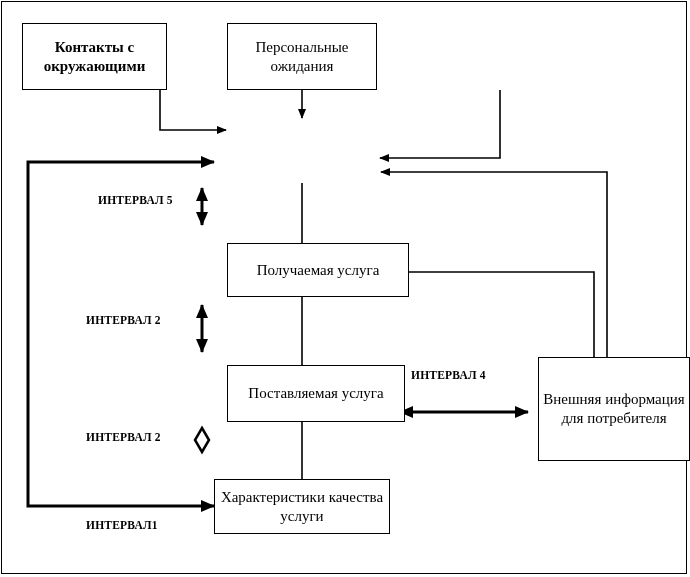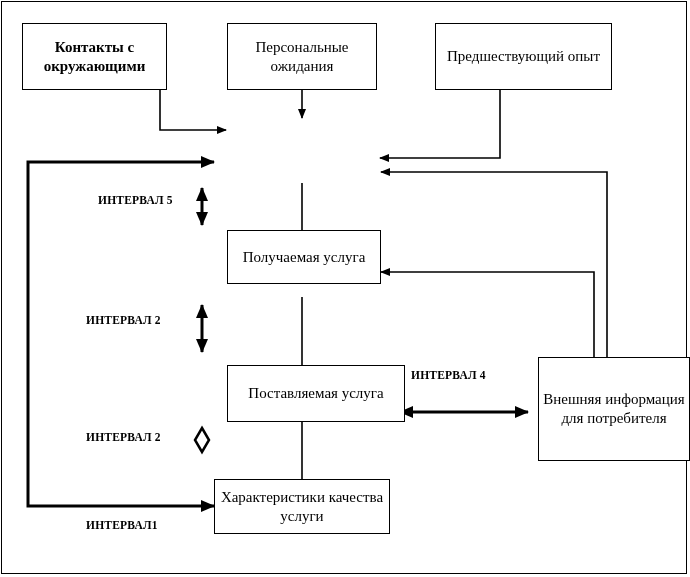--- a/index.html
+++ b/index.html
@@ -109,26 +109,23 @@
   </svg>
 
   <div class="node" style="left:22px; top:23px; width:145px; height:67px;font-weight:bold;">
     <span>Контакты с окружающими</span>
   </div>
 
   <div class="node" style="left:227px; top:23px; width:150px; height:67px;">
     <span>Персональные ожидания</span>
   </div>
 
-  <div class="node" style="left:435px; top:23px; width:177px; height:67px;">
-    <span>Предшествующий опыт</span>
-  </div>
 
 
-  <div class="node" style="left:227px; top:230px; width:154px; height:54px;">
+  <div class="node" style="left:227px; top:243px; width:182px; height:54px;">
     <span>Получаемая услуга</span>
   </div>
 
   <div class="node" style="left:227px; top:365px; width:178px; height:57px;">
     <span>Поставляемая услуга</span>
   </div>
 
   <div class="node" style="left:214px; top:479px; width:176px; height:55px;">
     <span>Характеристики качества услуги</span>
   </div>

